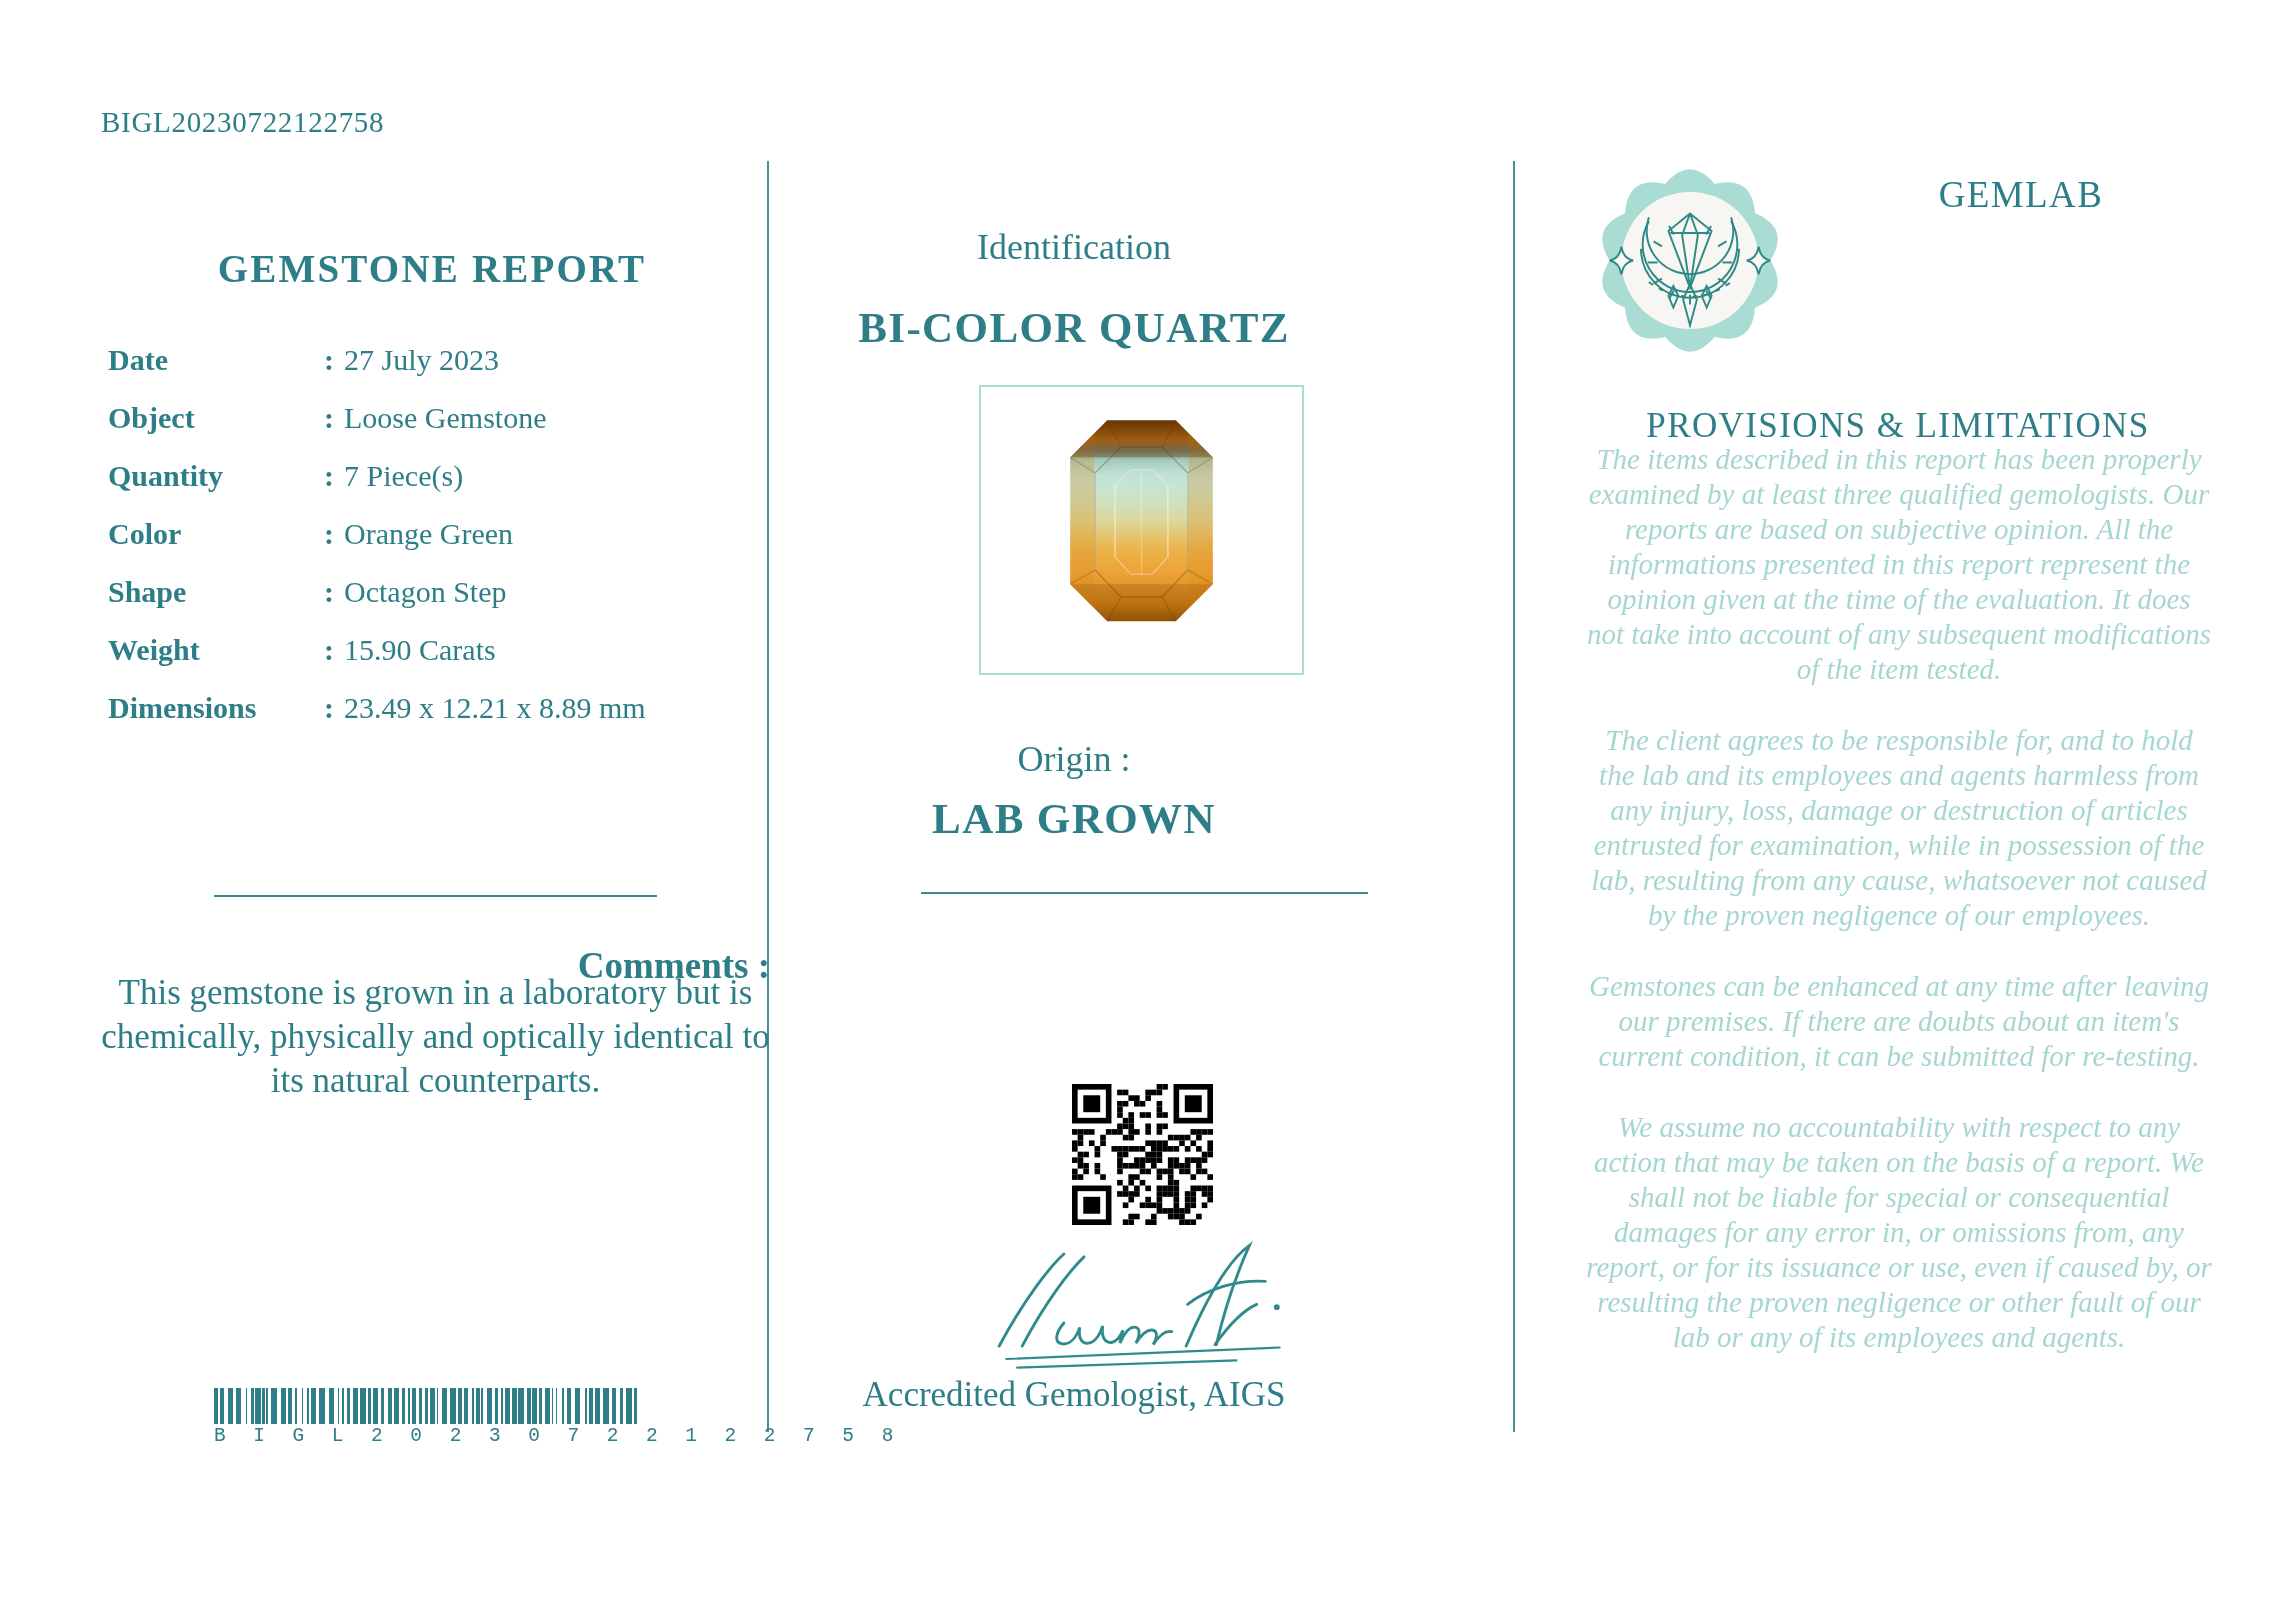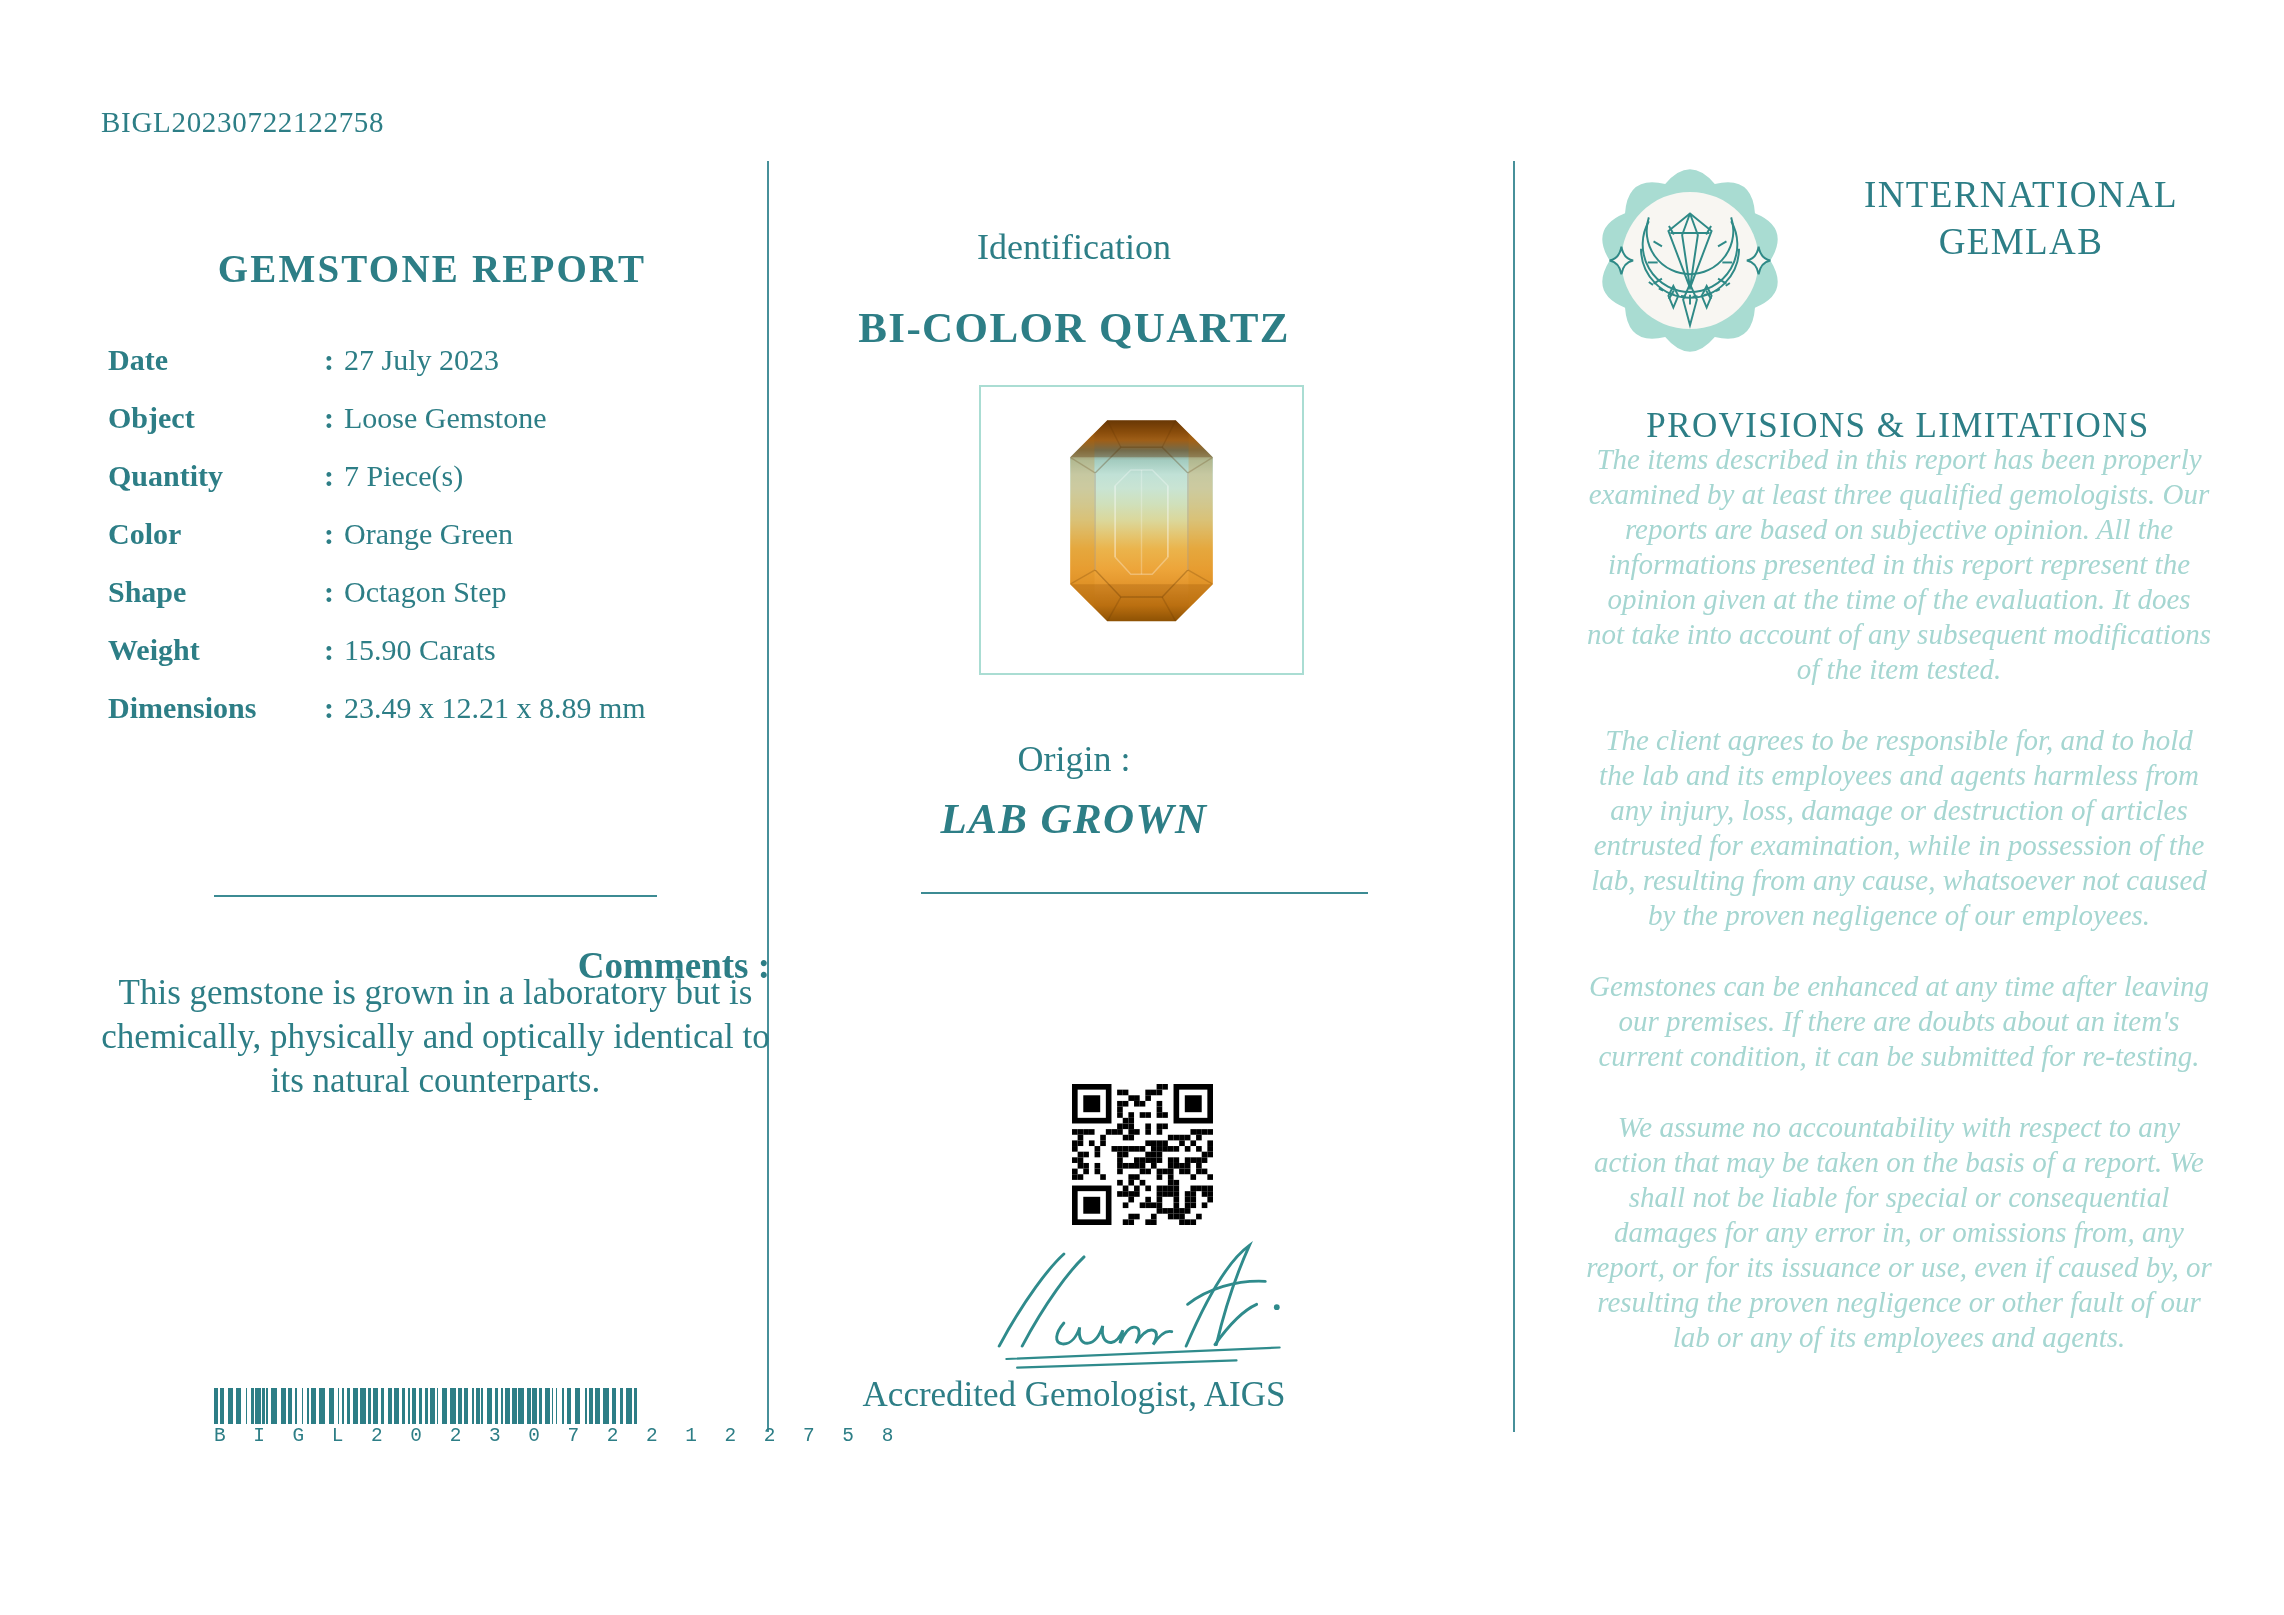--- a/index.html
+++ b/index.html
@@ -34,21 +34,21 @@
   .barcode-text{margin-top:1.4px;font-family:"Liberation Mono","DejaVu Sans Mono",monospace;
                 font-size:19.4px;letter-spacing:8px;text-align:right;white-space:nowrap;}
 
   
   .mid-center{position:absolute;left:768px;width:612px;text-align:center;}
   .ident-label{top:226px;font-size:36px;}
   .stone-name{top:303px;font-size:43px;font-weight:bold;letter-spacing:1.4px;}
   .gem-frame{position:absolute;left:979px;top:385px;width:321px;height:286px;
              border:2.2px solid #aaddd3;}
   .origin-label{top:738px;font-size:36px;}
-  .origin-value{top:794px;font-size:43px;font-weight:bold;letter-spacing:1.4px;font-style:italic;}
+  .origin-value{top:794px;font-size:43px;font-weight:bold;letter-spacing:1.4px;}
   .mid-rule{position:absolute;left:921px;top:886px;width:447px;height:0;
             border:none;border-top:2.9px solid #3c8b93;}
   .qr-box{position:absolute;left:1072px;top:1084px;width:141px;height:141px;}
   .signature-box{position:absolute;left:956px;top:1238px;width:374px;height:137px;}
   .accredited{top:1375px;font-size:35px;}
 
   
   .logo-box{position:absolute;left:1592px;top:157px;width:196px;height:207px;}
   .lab-name{position:absolute;left:1841px;top:171px;width:360px;text-align:center;
             font-size:37px;line-height:47px;letter-spacing:1.4px;}
@@ -453,21 +453,20 @@
           <path d="M117,126 L122,136 L117,148 L112,136 Z"></path>
         </g>
         <g stroke="#2f8a87" stroke-width="2" fill="#f8f6f2">
           <path d="M30,86 Q32,98 42,100 Q32,102 30,114 Q28,102 18,100 Q28,98 30,86 Z"></path>
           <path d="M170,86 Q172,98 182,100 Q172,102 170,114 Q168,102 158,100 Q168,98 170,86 Z"></path>
         </g>
       </svg>
     </div>
 
     <div class="lab-name">
-      <div>INTERNATIONAL</div>
       <div>GEMLAB</div>
     </div>
 
     <div class="prov-title">PROVISIONS &amp; LIMITATIONS</div>
 
     <div class="provisions">
       <p>The items described in this report has been properly examined by at least three qualified gemologists. Our reports are based on subjective opinion. All the informations presented in this report represent the opinion given at the time of the evaluation. It does not take into account of any subsequent modifications of the item tested.</p>
       <p>The client agrees to be responsible for, and to hold the lab and its employees and agents harmless from any injury, loss, damage or destruction of articles entrusted for examination, while in possession of the lab, resulting from any cause, whatsoever not caused by the proven negligence of our employees.</p>
       <p>Gemstones can be enhanced at any time after leaving our premises. If there are doubts about an item's current condition, it can be submitted for re-testing.</p>
       <p>We assume no accountability with respect to any action that may be taken on the basis of a report. We shall not be liable for special or consequential damages for any error in, or omissions from, any report, or for its issuance or use, even if caused by, or resulting the proven negligence or other fault of our lab or any of its employees and agents.</p>

